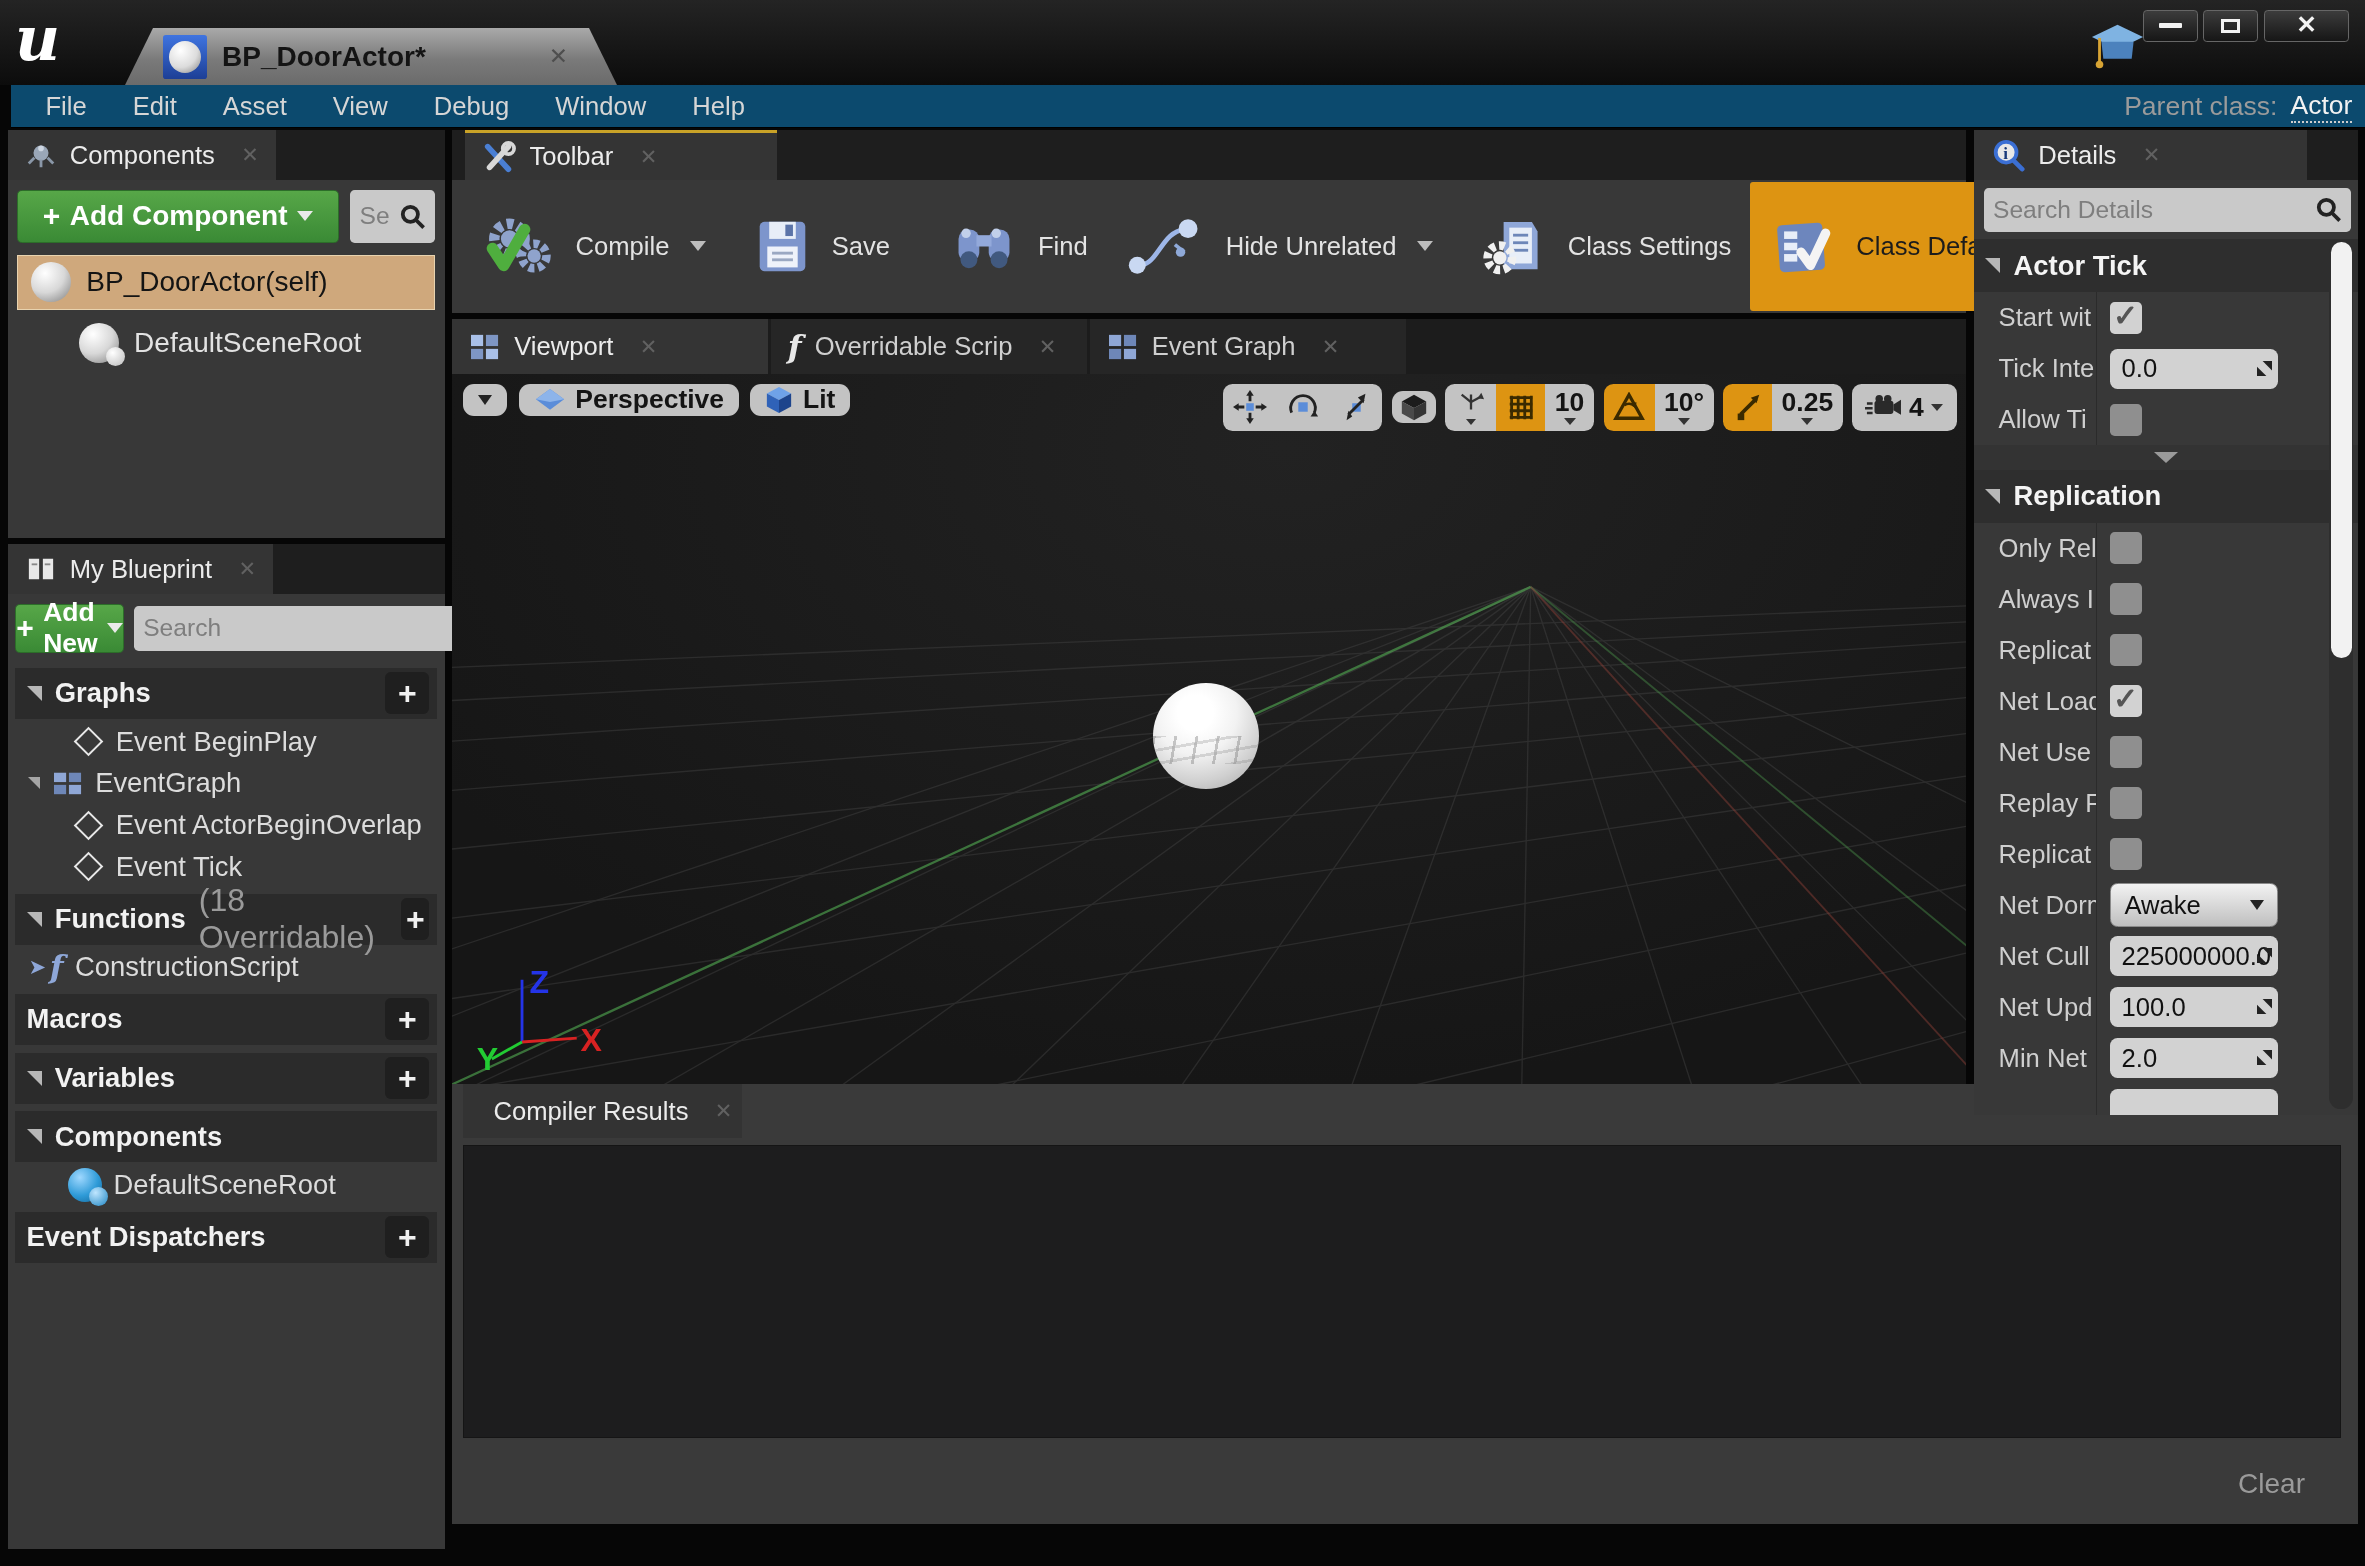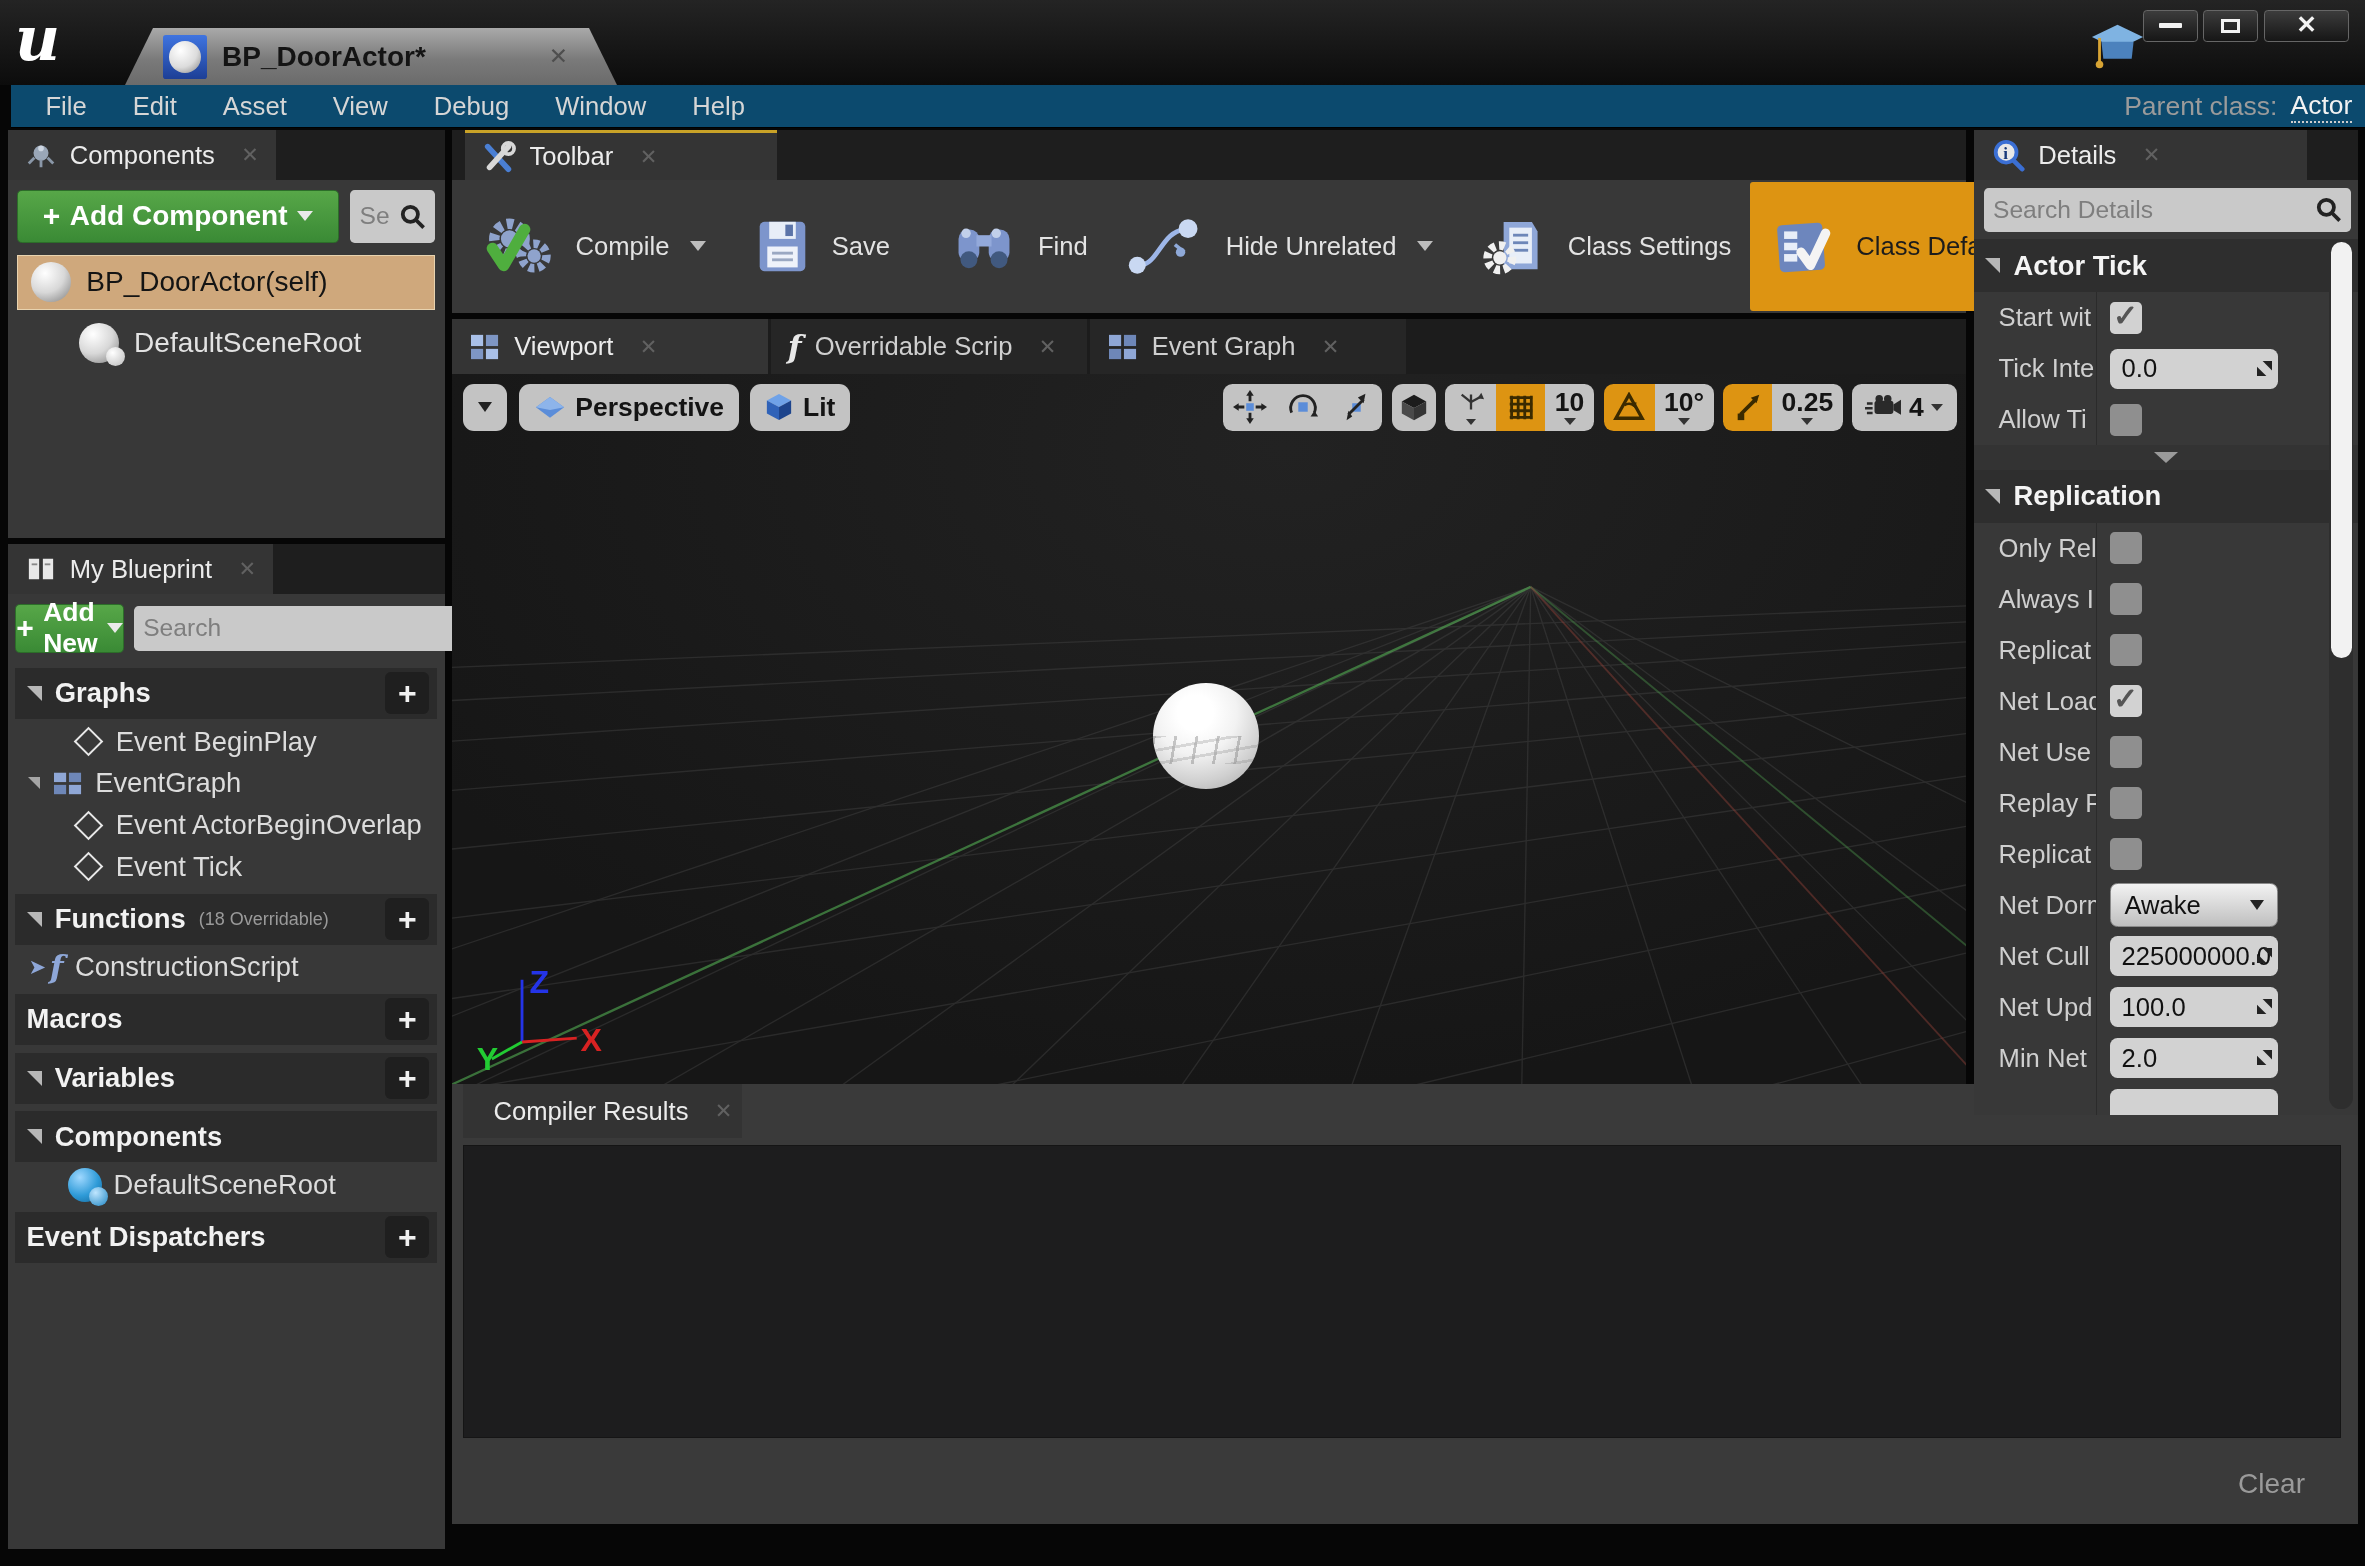--- a/index.html
+++ b/index.html
@@ -64,21 +64,21 @@
 
   
   #myblueprint-panel{left:7.6px;top:544px;width:437px;height:1005px}
   #myblueprint-panel .body{padding:7.6px 7.6px 0 7.6px}
   .addnew-row{display:flex;align-items:center;gap:9.5px;height:53px;margin-bottom:13.2px}
   .addnew-row .greenbtn{width:180px;height:49px;font-size:26.5px}
   .addnew-row .searchbox{flex:1;height:45px}
   .eye-wrap{display:flex;align-items:center;gap:7.6px}
   .sec-head{height:51px;background:#2b2b2b;display:flex;align-items:center;gap:13.2px;padding:0 7.6px 0 11.4px;margin-top:7.6px}
   .sec-head .t{font-size:27.4px;font-weight:bold;color:#f2f2f2}
-  .sec-head .note{font-size:18px;color:#9a9a9a}
+  .sec-head .note{font-size:32px;color:#9a9a9a}
   .sec-head .sp{flex:1}
   .tree-row{height:38px;display:flex;align-items:center;gap:11.4px;font-size:27.4px;color:#dcdcdc;margin-top:3.8px}
   .diamond{width:21px;height:21px;border:2.8px solid #e8e8e8;transform:rotate(45deg);margin:0 5.7px 0 9.5px;flex:0 0 auto}
   .gridic{flex:0 0 auto}
   .findent{padding-left:13.2px}
   .eindent{padding-left:53px}
   .f-glyph{font-family:"DejaVu Serif",serif;font-style:italic;font-weight:bold;font-size:32px;color:#8ea7d8;line-height:1}
   .f-arrow{color:#8ea7d8;font-size:21px;margin-right:-7.6px}
 
   
@@ -95,21 +95,21 @@
 
   
   #viewport-panel{left:452px;top:319px;width:1514px;height:795px;background:#191919}
   #viewport-panel .tabstrip{height:55px;background:#1c1c1c}
   #viewport-panel .tab{width:316px;margin-right:2.8px}
   .vp{position:absolute;left:0;top:55px;width:1514px;height:740px;background:radial-gradient(ellipse 1325px 852px at 55% 10%,#222222,#161616 75%);overflow:hidden}
   .vp svg.grid{position:absolute;left:0;top:0}
   .sphere-big{position:absolute;left:701px;top:309px;width:106px;height:106px;border-radius:50%;background:radial-gradient(circle at 40% 28%,#ffffff 0 18%,#f2f2f2 42%,#cfcfcf 70%,#a8a8a8 95%);overflow:hidden}
   .sphere-big .band{position:absolute;left:0;top:50%;width:100%;height:26%;background:repeating-linear-gradient(100deg,rgba(120,120,120,.65) 0 2.8px,transparent 2.8px 21px),repeating-linear-gradient(170deg,rgba(120,120,120,.4) 0 2.8px,transparent 2.8px 13.2px);opacity:.6}
   .vp-ctl{position:absolute;top:9.5px;left:11.4px;display:flex;gap:11.4px;align-items:center}
-  .vpbtn{height:47px;background:#c3c3c3;border-radius:11px;display:flex;align-items:center;justify-content:center;gap:9.5px;padding:0 15px;color:#141414;font-size:26.5px;font-weight:bold}
+  .vpbtn{height:32px;background:#c3c3c3;border-radius:11px;display:flex;align-items:center;justify-content:center;gap:9.5px;padding:0 15px;color:#141414;font-size:26.5px;font-weight:bold}
   .vpbtn.sq{width:44px;padding:0}
   .vp-ctl-r{position:absolute;top:9.5px;right:9.5px;display:flex;gap:9.5px;align-items:center}
   .seg-group{display:flex;border-radius:9.5px;overflow:hidden;height:47px}
   .seg{display:flex;flex-direction:column;align-items:center;justify-content:center;background:#c3c3c3;padding:0 9.5px;min-width:49px}
   .seg.orange{background:#dd9412}
   .seg .num{font-size:26.5px;font-weight:bold;color:#141414;line-height:1}
   .seg .car{margin-top:1.9px;border-top-color:#333;border-left-width:6.6px;border-right-width:6.6px;border-top-width:7.6px}
   .gizmo{position:absolute;left:21px;top:585px}
 
   

